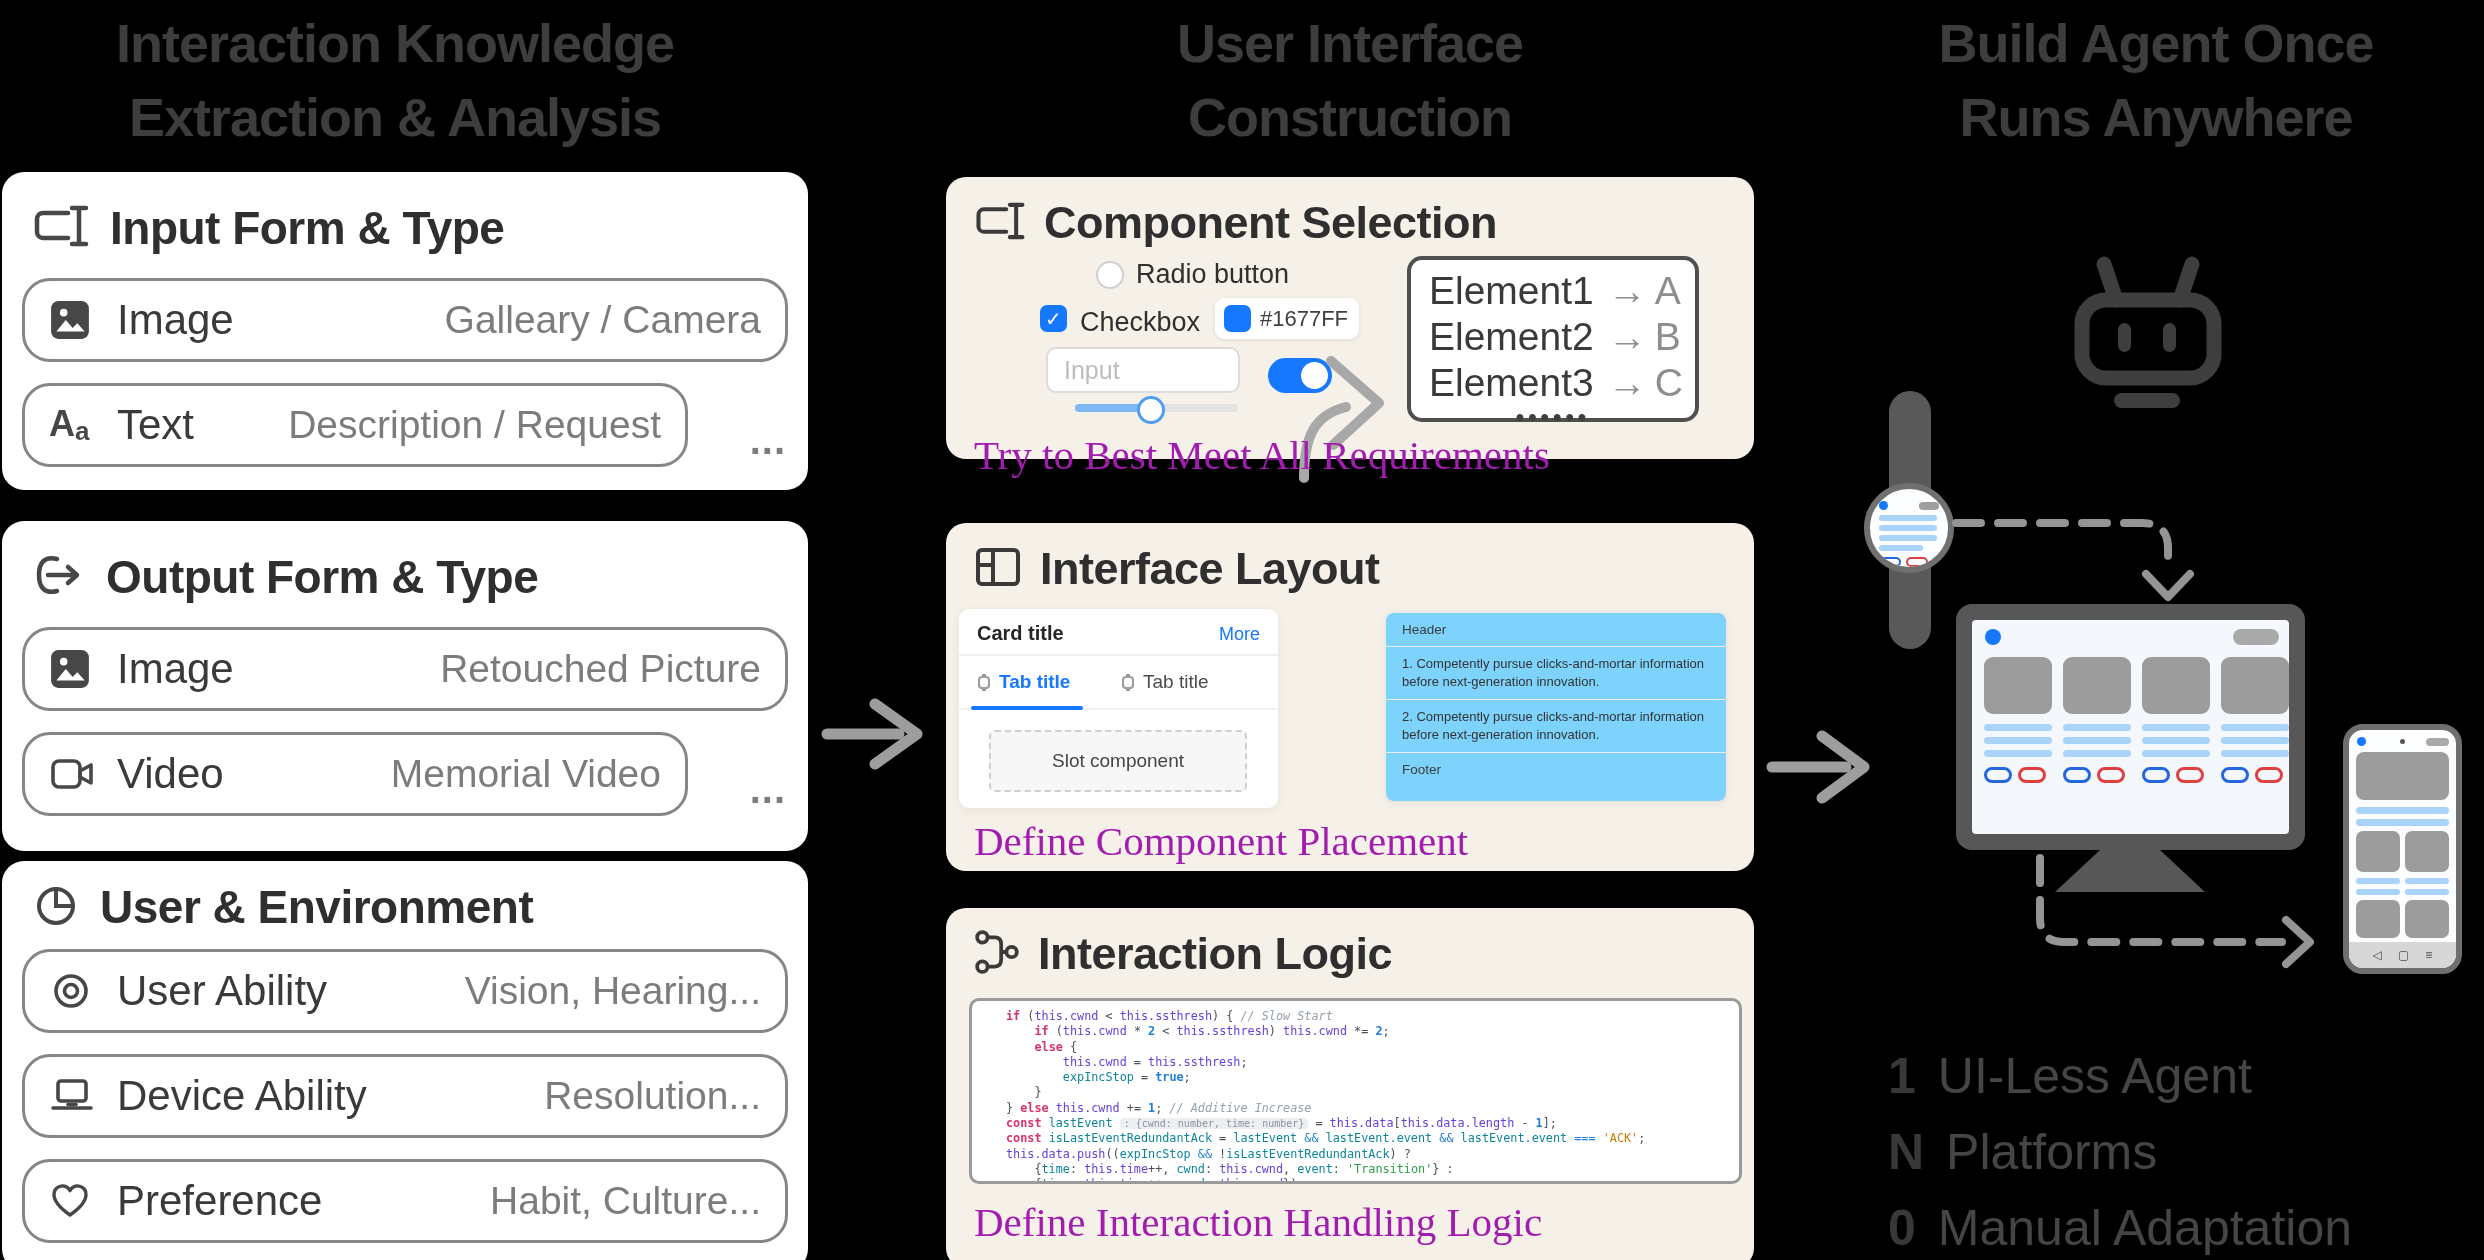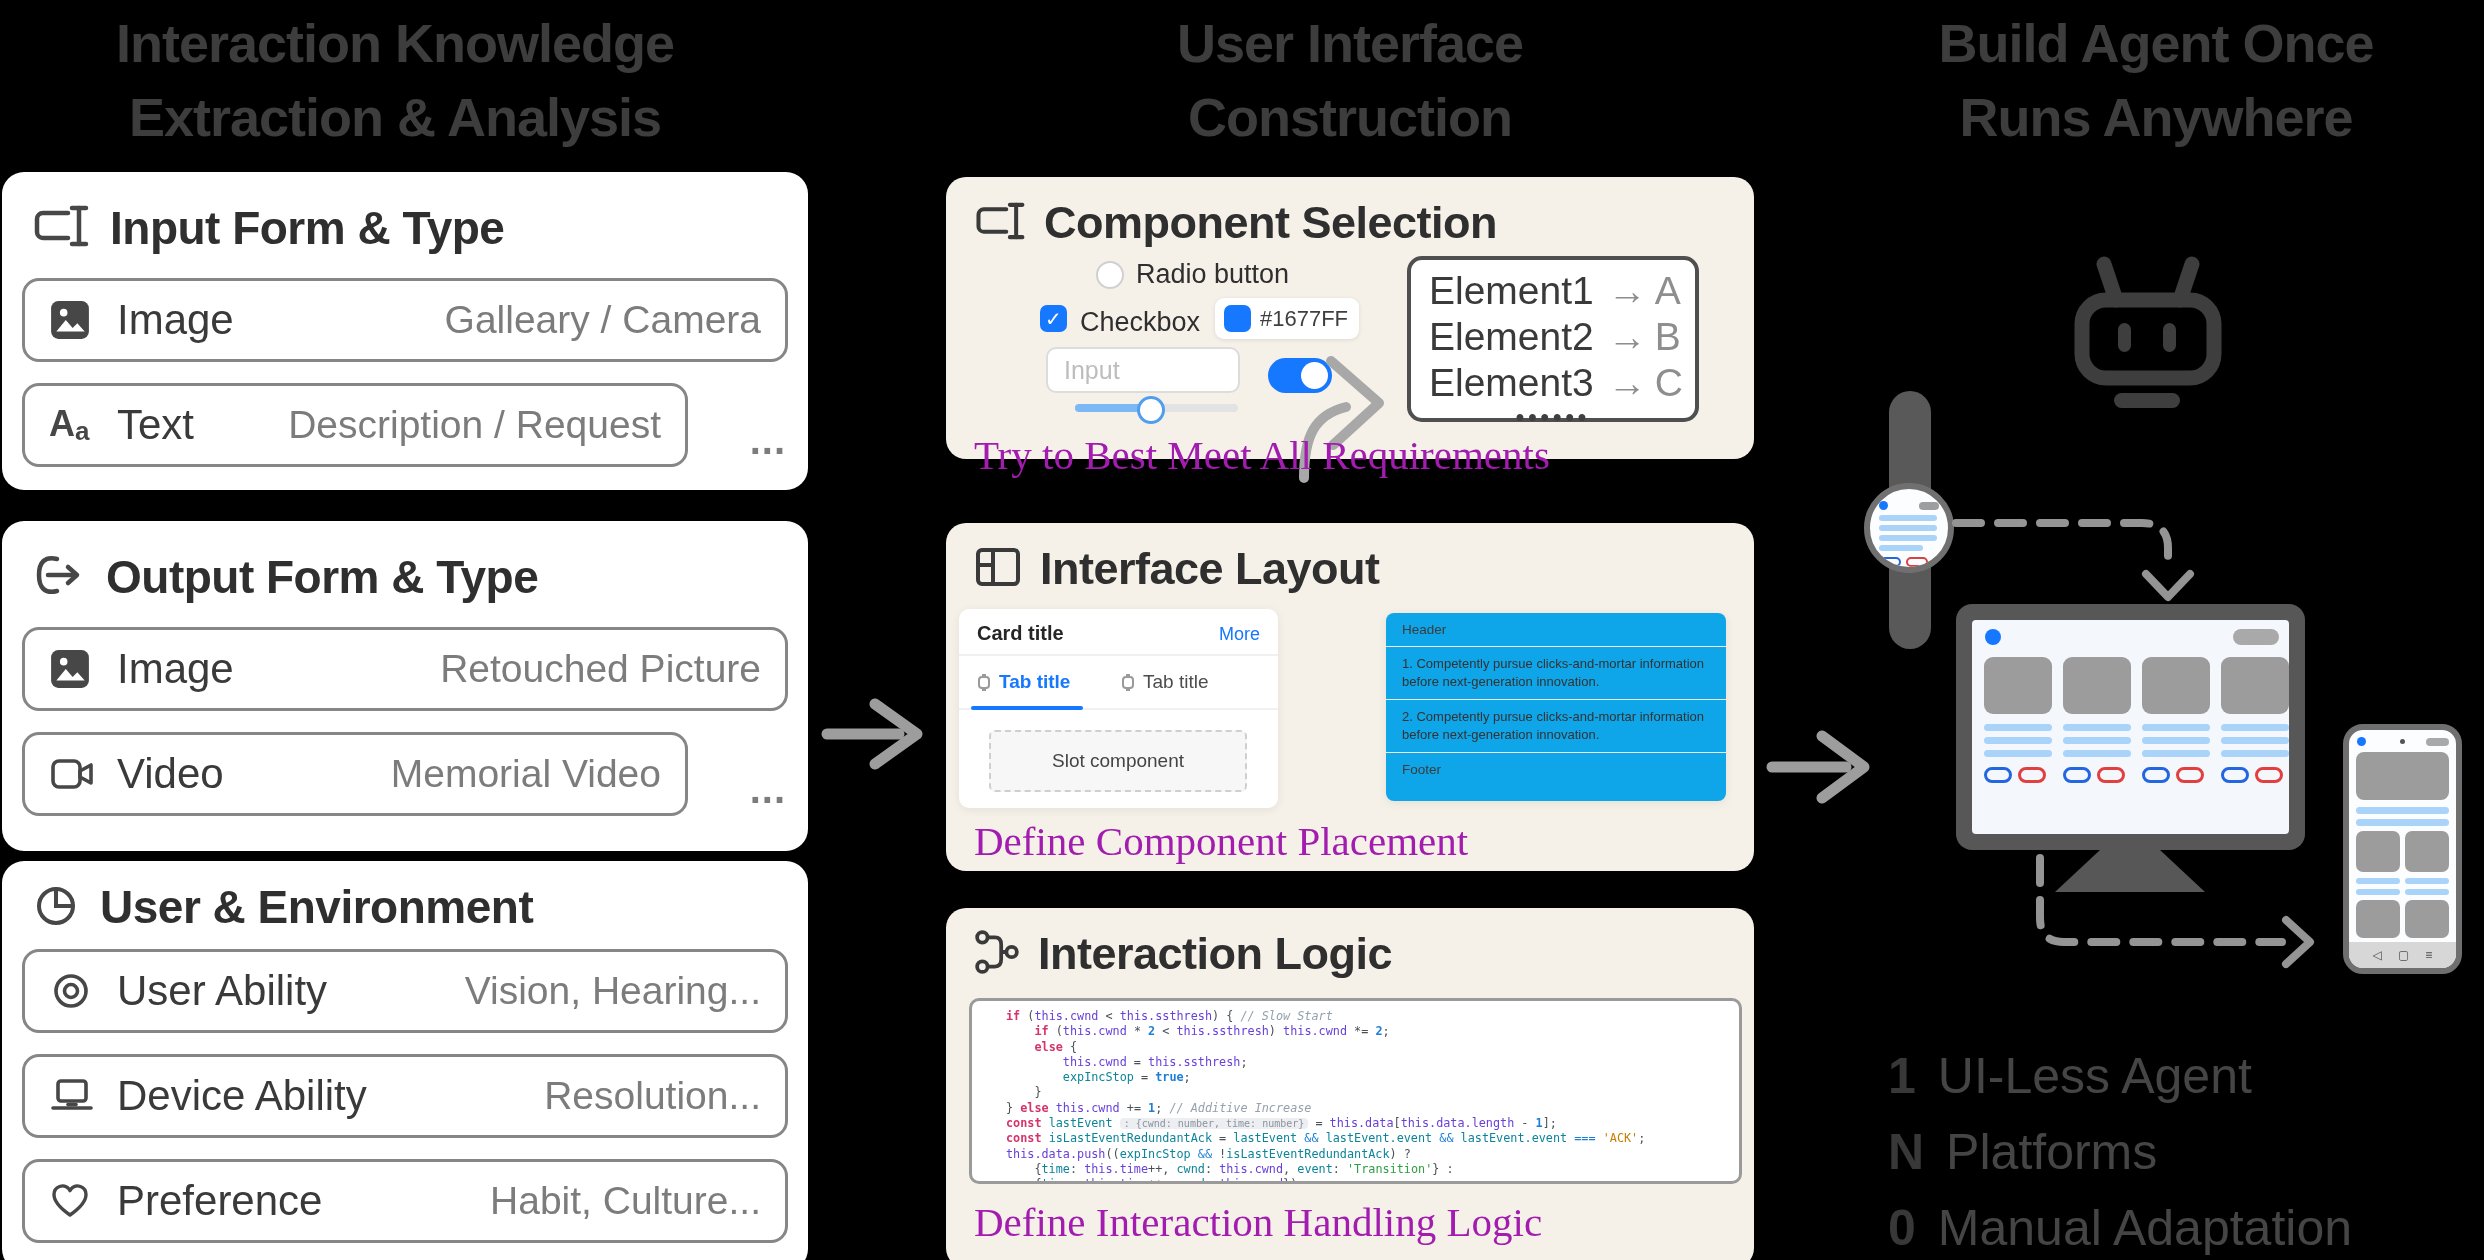--- a/index.html
+++ b/index.html
@@ -17,21 +17,21 @@
   .card-l{position:absolute;left:2px;width:806px;background:#ffffff;border-radius:22px;}
   #lc0{top:172px;height:318px;}
   #lc1{top:521px;height:330px;}
   #lc2{top:861px;height:410px;}
   .lhead{display:flex;align-items:center;gap:20px;margin:28px 0 0 30px;color:#474747;height:56px;}
   #lc2 .lhead{margin-top:18px;}
   .lhead .ttl{font-size:46px;font-weight:600;color:#2f2f2f;letter-spacing:-0.5px;white-space:nowrap;}
   .lrows{margin:22px 20px 0;display:flex;flex-direction:column;gap:21px;}
   #lc2 .lrows{margin-top:14px;}
   .lrow{position:relative;display:flex;align-items:center;}
-  .lbox{height:78px;background:#fff;border:3px solid #868686;border-radius:17px;display:flex;
+  .lbox{height:78px;background:#fff;border:3px solid #868686;border-radius:28px;display:flex;
     align-items:center;padding:0 24px;flex:1;}
   .lrow.trail .lbox{margin-right:100px;}
   .lrow .dots{position:absolute;right:2px;bottom:4px;font-size:40px;color:#7c7c7c;font-weight:700;letter-spacing:1px;}
   .lbox .ic{width:56px;display:flex;align-items:center;color:#474747;}
   .lbox .lb{font-size:42px;color:#3a3a3a;font-weight:500;margin-left:12px;white-space:nowrap;}
   .lbox .vl{margin-left:auto;font-size:39px;color:#7c7c7c;white-space:nowrap;}
   .aa b{font-size:36px;font-weight:700;color:#474747;}
   .aa i{font-style:normal;font-size:26px;font-weight:700;color:#474747;vertical-align:-4px;}
 
   
@@ -79,21 +79,21 @@
   .panelL .div1{position:absolute;top:45px;left:0;width:100%;height:2px;background:#f0f0f0;}
   .tab{position:absolute;top:62px;display:flex;align-items:center;gap:8px;font-size:19px;}
   .tab1{left:18px;color:#1677ff;font-weight:700;}
   .tab2{left:162px;color:#4d4d4d;}
   .tab .tico{color:#9a9a9a;display:flex;}
   .tabline{position:absolute;top:99px;left:0;width:100%;height:2px;background:#f1f1f1;}
   .tabbar{position:absolute;top:97px;left:12px;width:112px;height:4px;background:#1677ff;border-radius:2px;}
   .slot{position:absolute;left:30px;top:121px;width:254px;height:58px;background:#f7f7f7;
     border:2px dashed #cfcfcf;border-radius:6px;display:flex;align-items:center;justify-content:center;
     font-size:19px;color:#454545;}
-  .panelR{position:absolute;left:440px;top:90px;width:340px;height:188px;background:#0ea5e9;border-radius:8px;
+  .panelR{position:absolute;left:440px;top:90px;width:340px;height:188px;background:#7dd3fc;border-radius:8px;
     box-shadow:0 2px 10px rgba(0,0,0,0.07);overflow:hidden;}
   .panelR .hd{height:33px;line-height:33px;padding:0 16px;font-size:13.5px;color:#3c3c3c;border-bottom:1px solid #ececec;}
   .panelR .pg-item{padding:8px 16px 9px;font-size:13px;line-height:17.5px;color:#333;border-bottom:1px solid #ececec;}
   .panelR .ft{height:33px;line-height:33px;padding:0 16px;font-size:13.5px;color:#3c3c3c;}
 
   
   .codebox{position:absolute;left:23px;top:90px;width:773px;height:186px;background:#fff;
     border:3.5px solid #9a9a9a;border-radius:10px;box-sizing:border-box;padding:8px 0 0 34px;overflow:hidden;}
   .cl{white-space:pre;font-family:"DejaVu Sans Mono","Liberation Mono",monospace;font-size:11.8px;line-height:15.3px;}
   .tk-kw{color:#d6336c;font-weight:600;}

